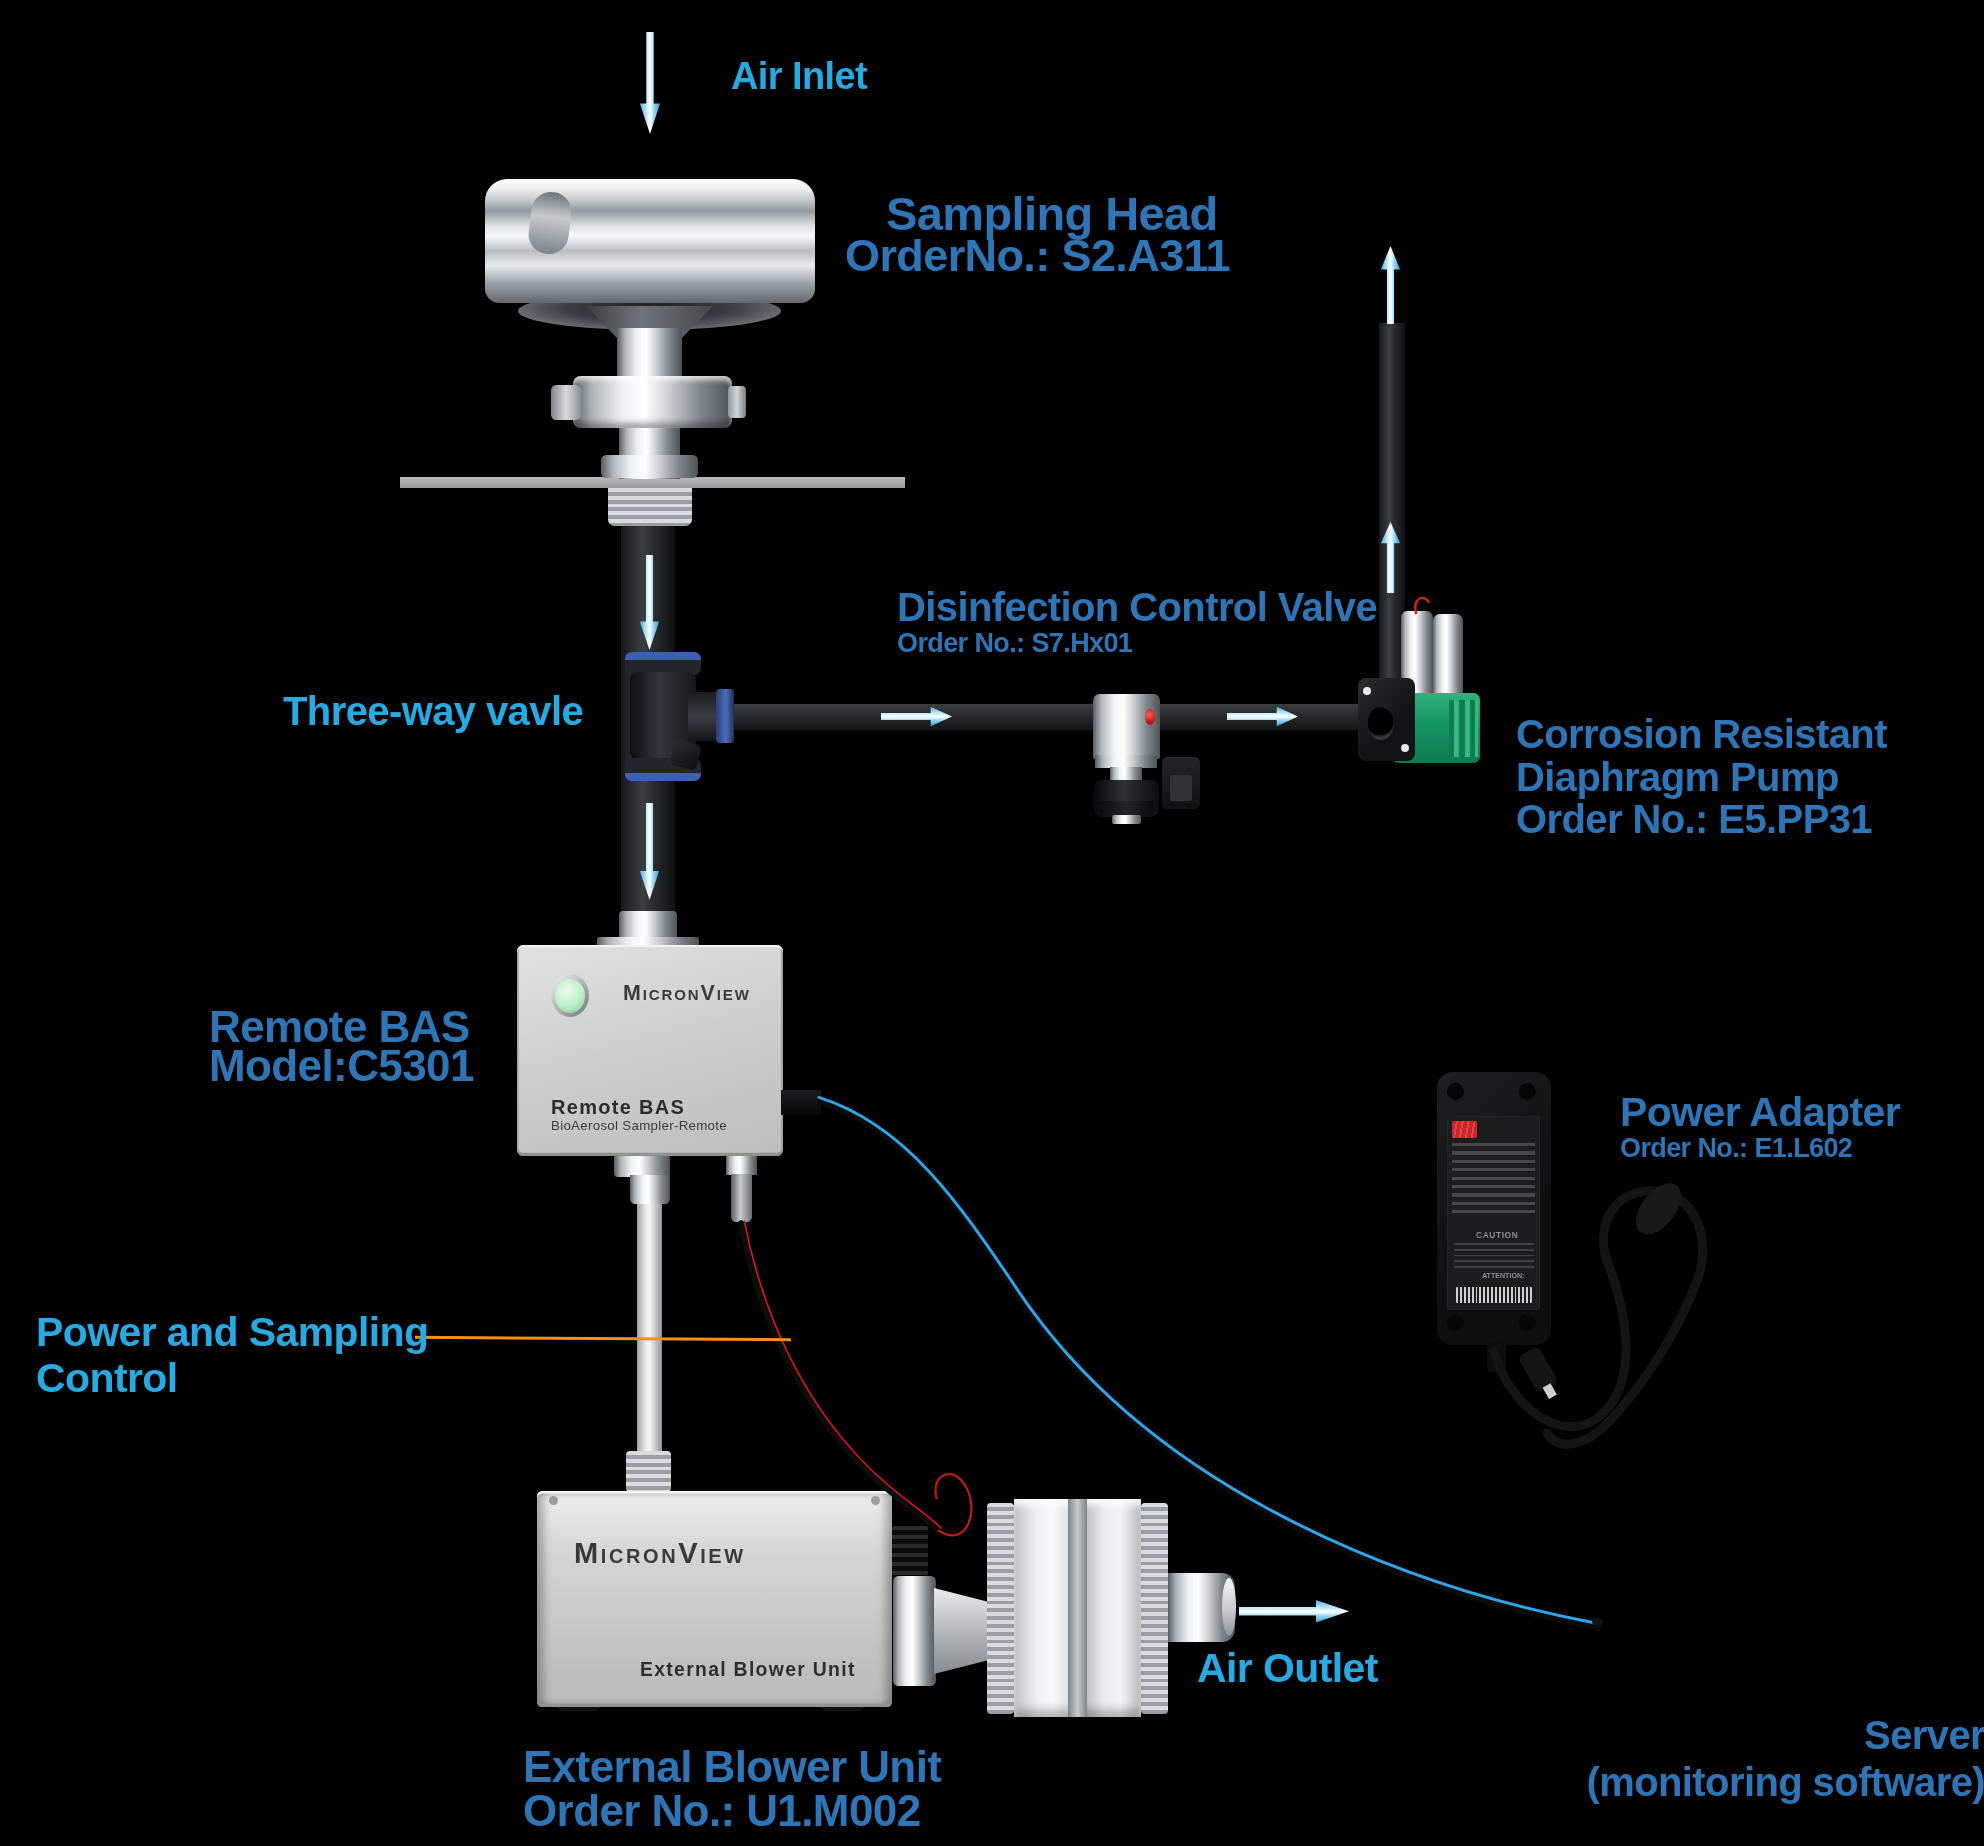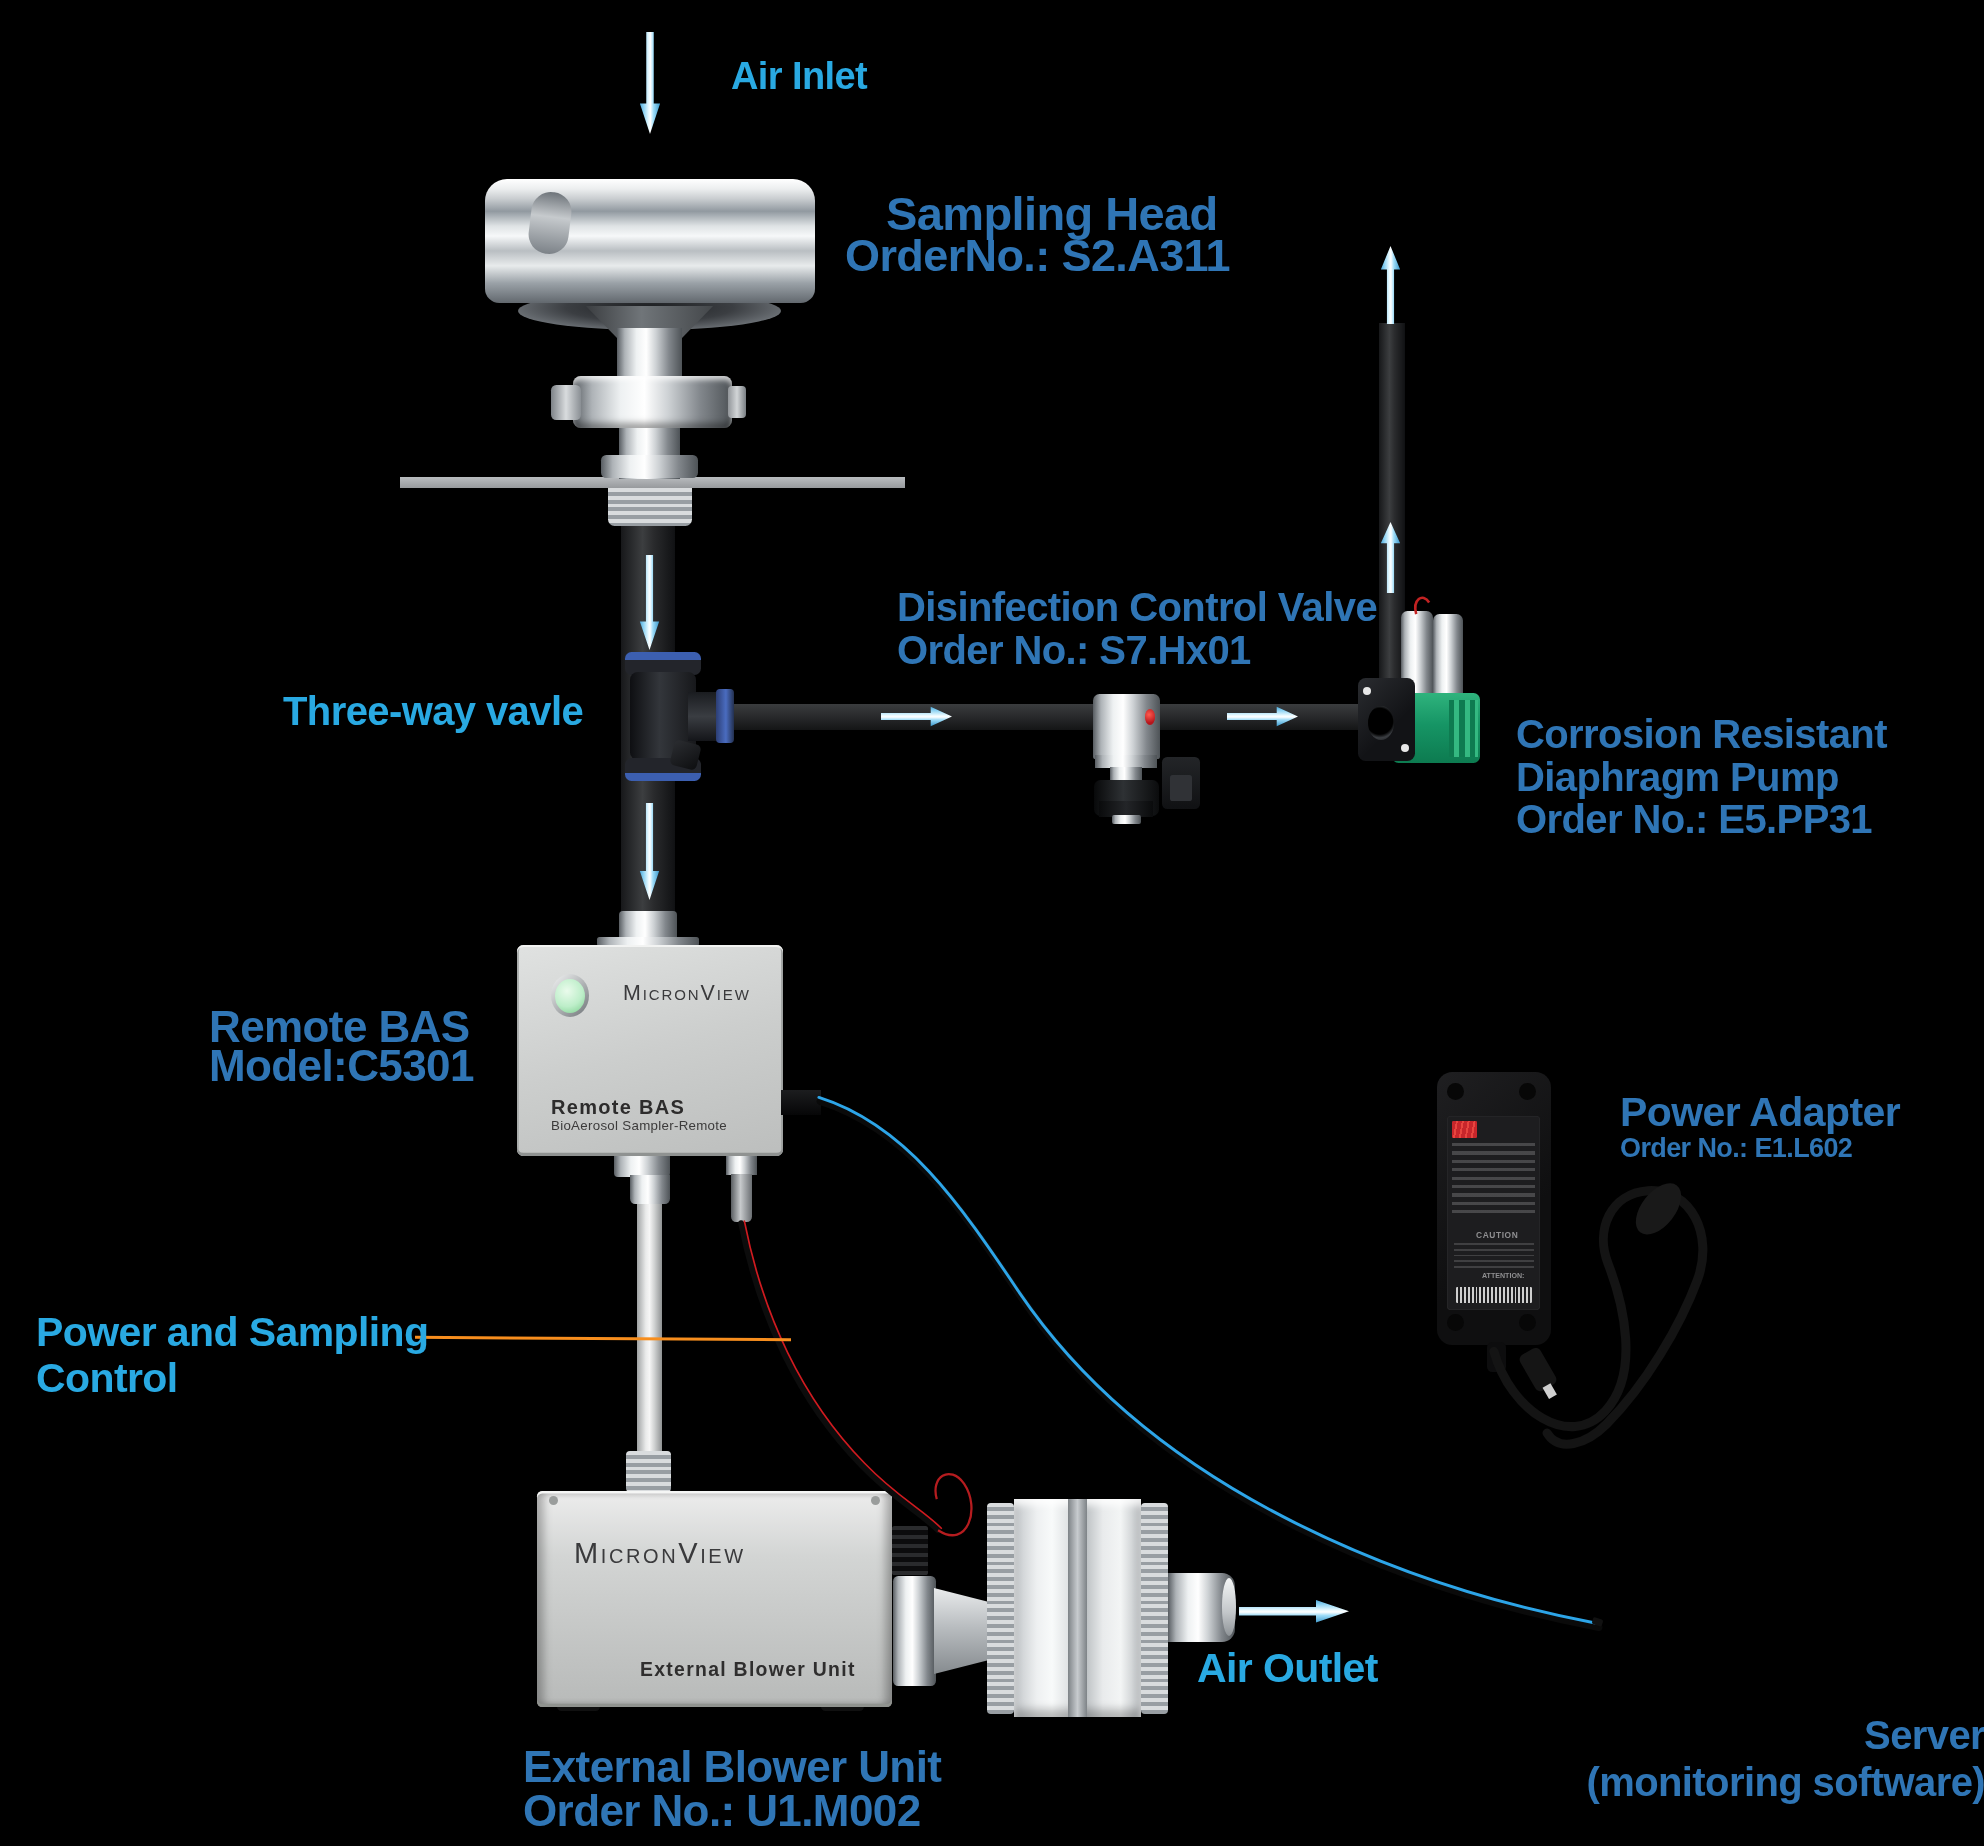--- a/index.html
+++ b/index.html
@@ -24,21 +24,21 @@
   .ribbed-dark{background:repeating-linear-gradient(180deg,#2a2b2d 0 4.5px,#0c0c0d 4.5px 9px);}
 
   
   .arrow-down{clip-path:polygon(50% 100%,4% 70%,33% 70%,33% 0,67% 0,67% 70%,96% 70%);
     background:linear-gradient(90deg,#3f9fd4 0%,#8fd3f3 22%,#eafaff 45%,#ffffff 52%,#9edcf8 66%,#2e8ec4 100%);}
   .arrow-up{clip-path:polygon(50% 0,4% 30%,33% 30%,33% 100%,67% 100%,67% 30%,96% 30%);
     background:linear-gradient(90deg,#3f9fd4 0%,#8fd3f3 22%,#eafaff 45%,#ffffff 52%,#9edcf8 66%,#2e8ec4 100%);}
   .arrow-right{clip-path:polygon(100% 50%,70% 4%,70% 33%,0 33%,0 67%,70% 67%,70% 96%);
     background:linear-gradient(180deg,#3f9fd4 0%,#8fd3f3 22%,#eafaff 45%,#ffffff 52%,#9edcf8 66%,#2e8ec4 100%);}
 
-  .brand{font-variant:small-caps;font-weight:normal;color:#3a3a3c;}
+  .brand{font-variant:small-caps;font-weight:bold;color:#3a3a3c;}
 </style>
 </head>
 <body>
 
 <div class="stage">
 
   <div class="abs dark-h" style="left:621px;top:518px;width:54px;height:428px;z-index:1;"></div>
   <div class="abs dark-v" style="left:706px;top:704px;width:687px;height:26px;z-index:1;"></div>
   <div class="abs dark-h" style="left:1379px;top:323px;width:26px;height:396px;z-index:1;"></div>
 
@@ -162,21 +162,21 @@
   </svg>
 
   <div class="abs" style="left:415px;top:1337px;width:376px;height:3.2px;z-index:5;background:var(--orange);transform:rotate(0.35deg);"></div>
 
   <div class="lbl cyan" style="left:731px;top:57px;font-size:38px;z-index:6;">Air Inlet</div>
 
   <div class="lbl blue" style="left:886px;top:190px;font-size:47px;z-index:6;">Sampling Head</div>
   <div class="lbl blue" style="left:845px;top:233px;font-size:45px;z-index:6;">OrderNo.: S2.A311</div>
 
   <div class="lbl blue" style="left:897px;top:587px;font-size:40px;z-index:6;">Disinfection Control Valve</div>
-  <div class="lbl blue" style="left:897px;top:630px;font-size:40px;z-index:6;">Order No.: S7.Hx01</div>
+  <div class="lbl blue" style="left:897px;top:630px;font-size:27px;z-index:6;">Order No.: S7.Hx01</div>
 
   <div class="lbl cyan" style="left:283px;top:691px;font-size:40px;z-index:6;">Three-way vavle</div>
 
   <div class="lbl blue" style="left:1516px;top:714px;font-size:40px;z-index:6;">Corrosion Resistant</div>
   <div class="lbl blue" style="left:1516px;top:757px;font-size:40px;z-index:6;">Diaphragm Pump</div>
   <div class="lbl blue" style="left:1516px;top:799px;font-size:40px;z-index:6;">Order No.: E5.PP31</div>
 
   <div class="lbl blue" style="left:209px;top:1005px;font-size:44px;z-index:6;">Remote BAS</div>
   <div class="lbl blue" style="left:209px;top:1044px;font-size:44px;z-index:6;">Model:C5301</div>
 

